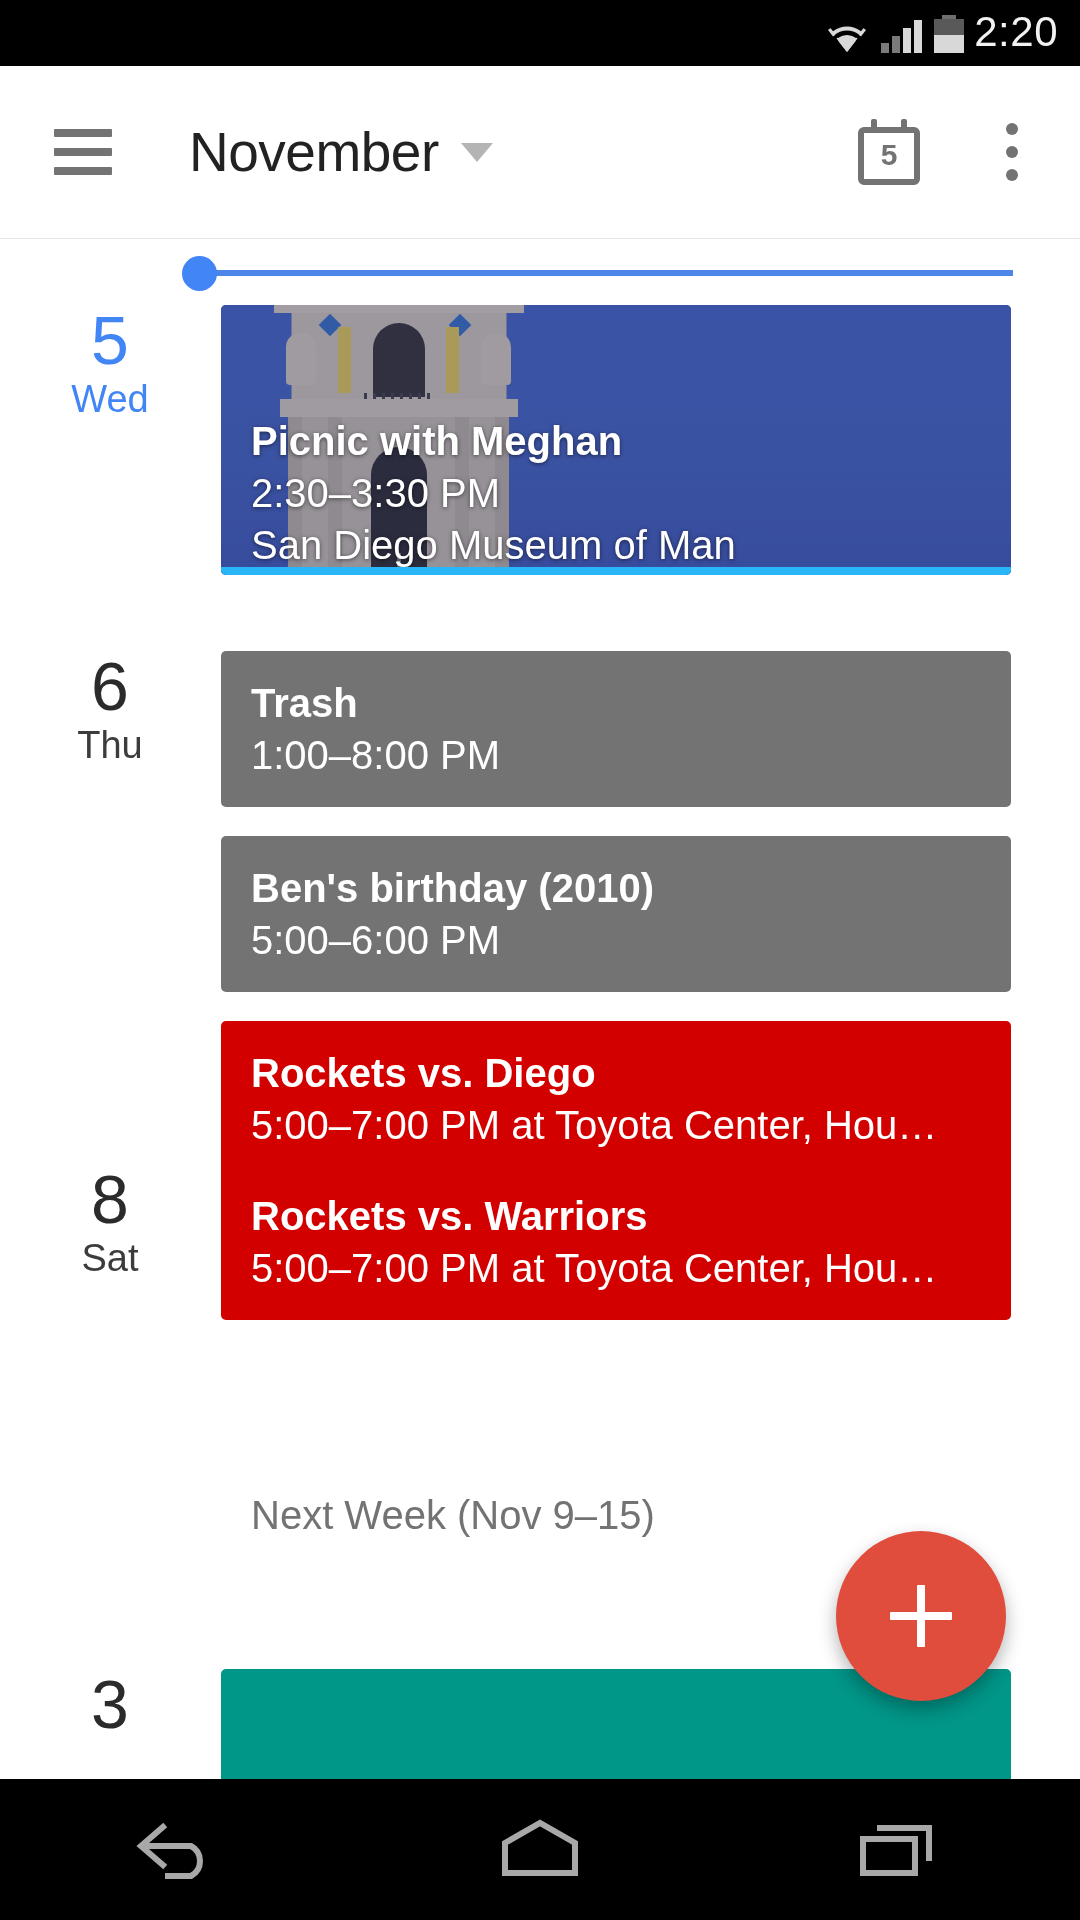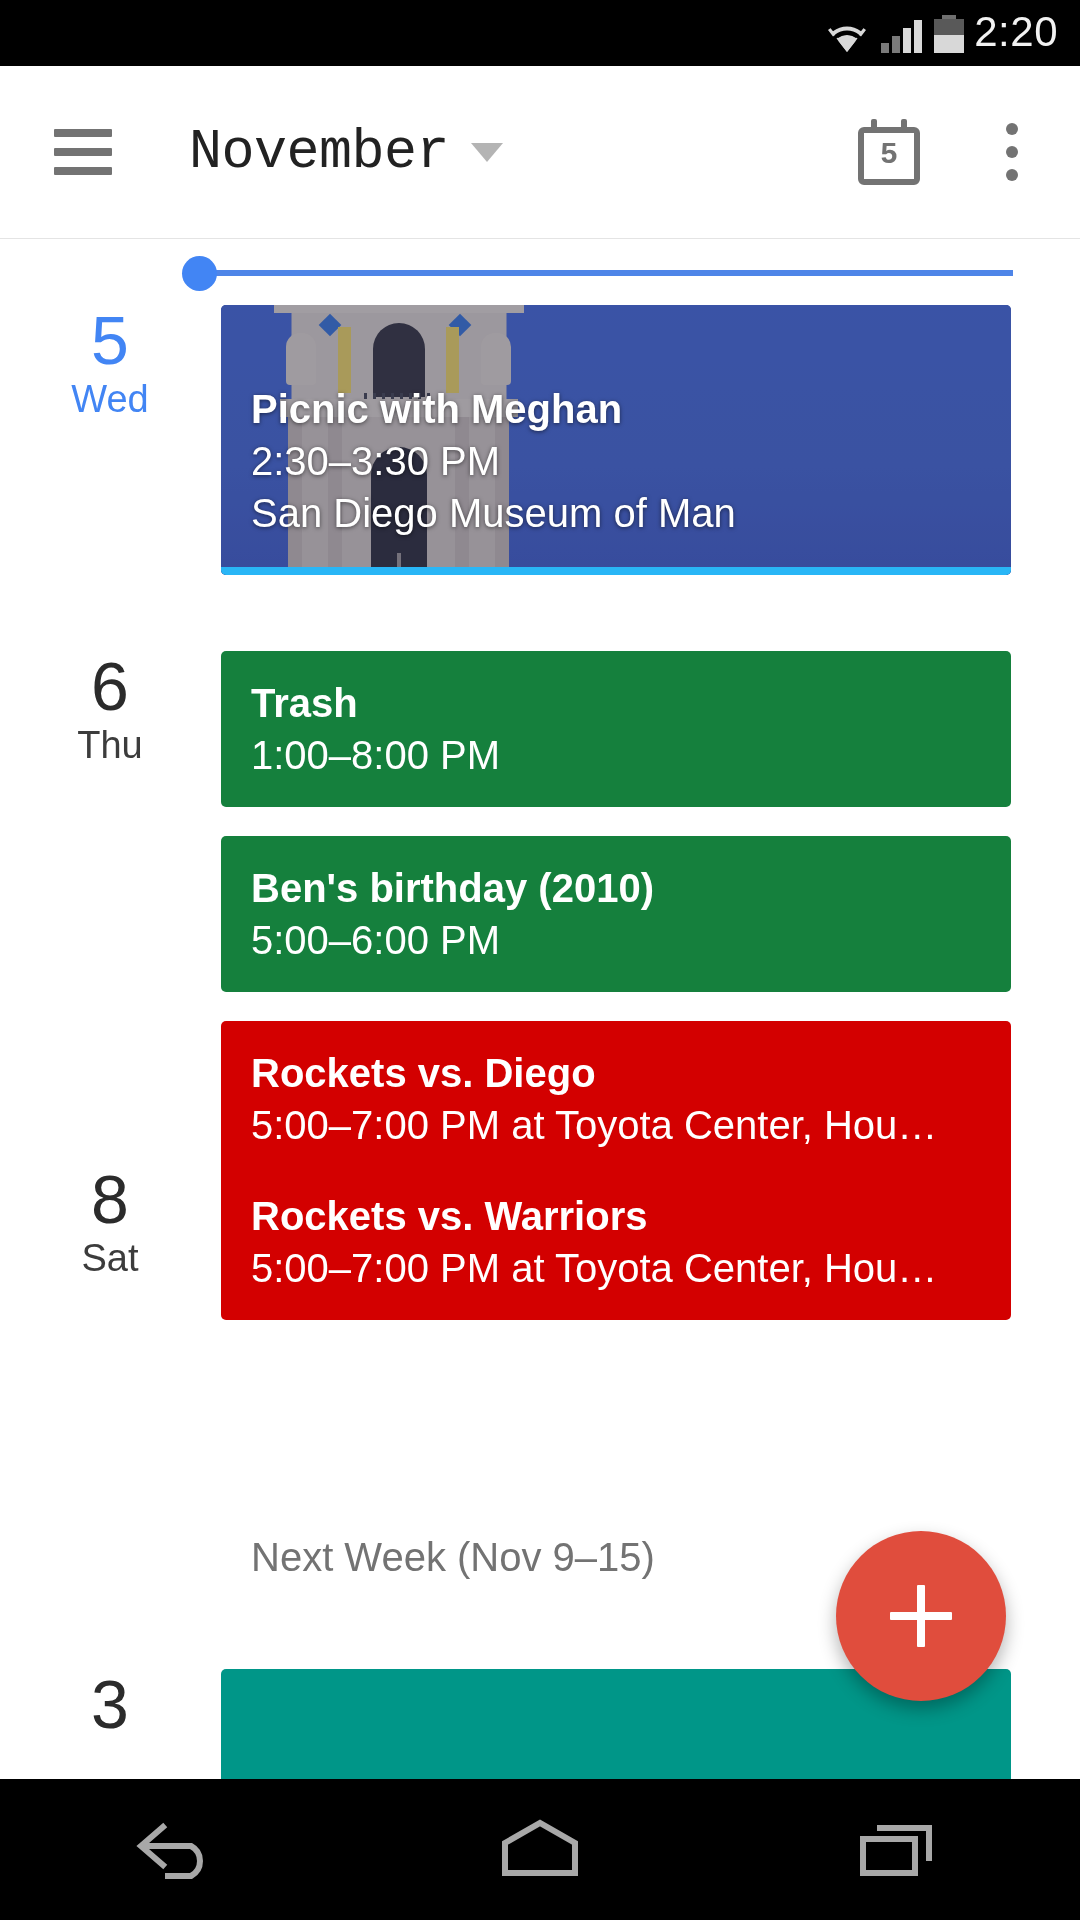--- a/index.html
+++ b/index.html
@@ -30,21 +30,20 @@
   .battery .cap{ position:absolute; top:0; left:8px; width:14px; height:5px; background:#6f6f6f; }
   .battery .body{ position:absolute; top:4px; left:0; width:30px; height:34px; background:#d8d8d8; }
   .battery .fill{ position:absolute; top:4px; left:0; width:30px; height:16px; background:#595959; }
   .clock{ color:#f2f2f2; font-size:42px; letter-spacing:0.5px; line-height:1; padding-bottom:2px;}
 
   
   .appbar{
     position:absolute; top:66px; left:0; width:1080px; height:173px;
     background:#fff; display:flex; align-items:center;
     border-bottom:1px solid #e4e4e4;
-    font-family:Liberation Mono, monospace;
   }
   .hamburger{ width:58px; margin-left:54px; display:flex; flex-direction:column; gap:11px; cursor:pointer;}
   .hamburger span{ display:block; height:8px; background:#737373; border-radius:1px;}
   .apptitle{
     margin-left:77px; font-size:55px; color:#222; letter-spacing:-0.5px;
     white-space:nowrap;
   }
   .caret{
     margin-left:22px; width:0;height:0;
     border-left:16px solid transparent; border-right:16px solid transparent;
@@ -88,28 +87,28 @@
   .today .datenum, .today .datedow{ color:#4285f4; }
 
   .events{ position:absolute; left:221px; width:800px; }
   .card{
     width:790px; border-radius:5px; color:#fff;
     padding:26px 30px 26px 30px; margin-bottom:29px; position:relative; overflow:hidden;
     cursor:pointer;
   }
   .card .title{ font-size:40px; font-weight:bold; line-height:52px; position:relative; z-index:3; }
   .card .sub{ font-size:40px; font-weight:400; line-height:52px; position:relative; z-index:3; white-space:nowrap;}
-  .card.blue{ background:#15803d; }
+  .card.blue{ background:#737373; }
   .card.red{ background:#d30000; }
   .card.teal{ background:#009688; }
 
   
   .card.photo{ padding:0; height:270px; background:#3a52a2; }
   .card.photo .photo-bg{ position:absolute; inset:0; z-index:0; overflow:hidden; }
-  .card.photo .txtwrap{ position:absolute; left:30px; bottom:36px; z-index:3; }
+  .card.photo .txtwrap{ position:absolute; left:30px; bottom:4px; z-index:3; }
   .sky{ position:absolute; inset:0;
         background:linear-gradient(180deg,#3a54a8 0%,#3a52a2 60%,#36499a 100%); }
   .tower{
     position:absolute; left:45px; top:-8px; width:265px; height:290px;
   }
   .tower .tier{ position:absolute; left:50%; transform:translateX(-50%); }
   .t-cornice{ top:0; width:250px; height:16px; background:#cdbda3; }
   .t-upper{ top:16px; width:215px; height:86px; background:#c6b69c; }
   .t-mid{ top:102px; width:238px; height:18px; background:#cabb9f; }
   .t-lower{ top:120px; width:205px; height:170px; background:#bfae94; }
@@ -306,21 +305,21 @@
         <div class="datedow">Sat</div>
       </div>
       <div class="events">
         <div class="card red">
           <div class="title">Rockets vs. Warriors</div>
           <div class="sub">5:00–7:00 PM at Toyota Center, Hou…</div>
         </div>
       </div>
     </div>
 
-    <div class="nextweek" style="top:1292px;">Next Week (Nov 9–15)</div>
+    <div class="nextweek" style="top:1250px;">Next Week (Nov 9–15)</div>
 
     <div class="daygroup" style="top:1430px;">
       <div class="datecol">
         <div class="datenum">3</div>
       </div>
       <div class="events">
         <div class="card teal" style="height:120px;"></div>
       </div>
     </div>
 

